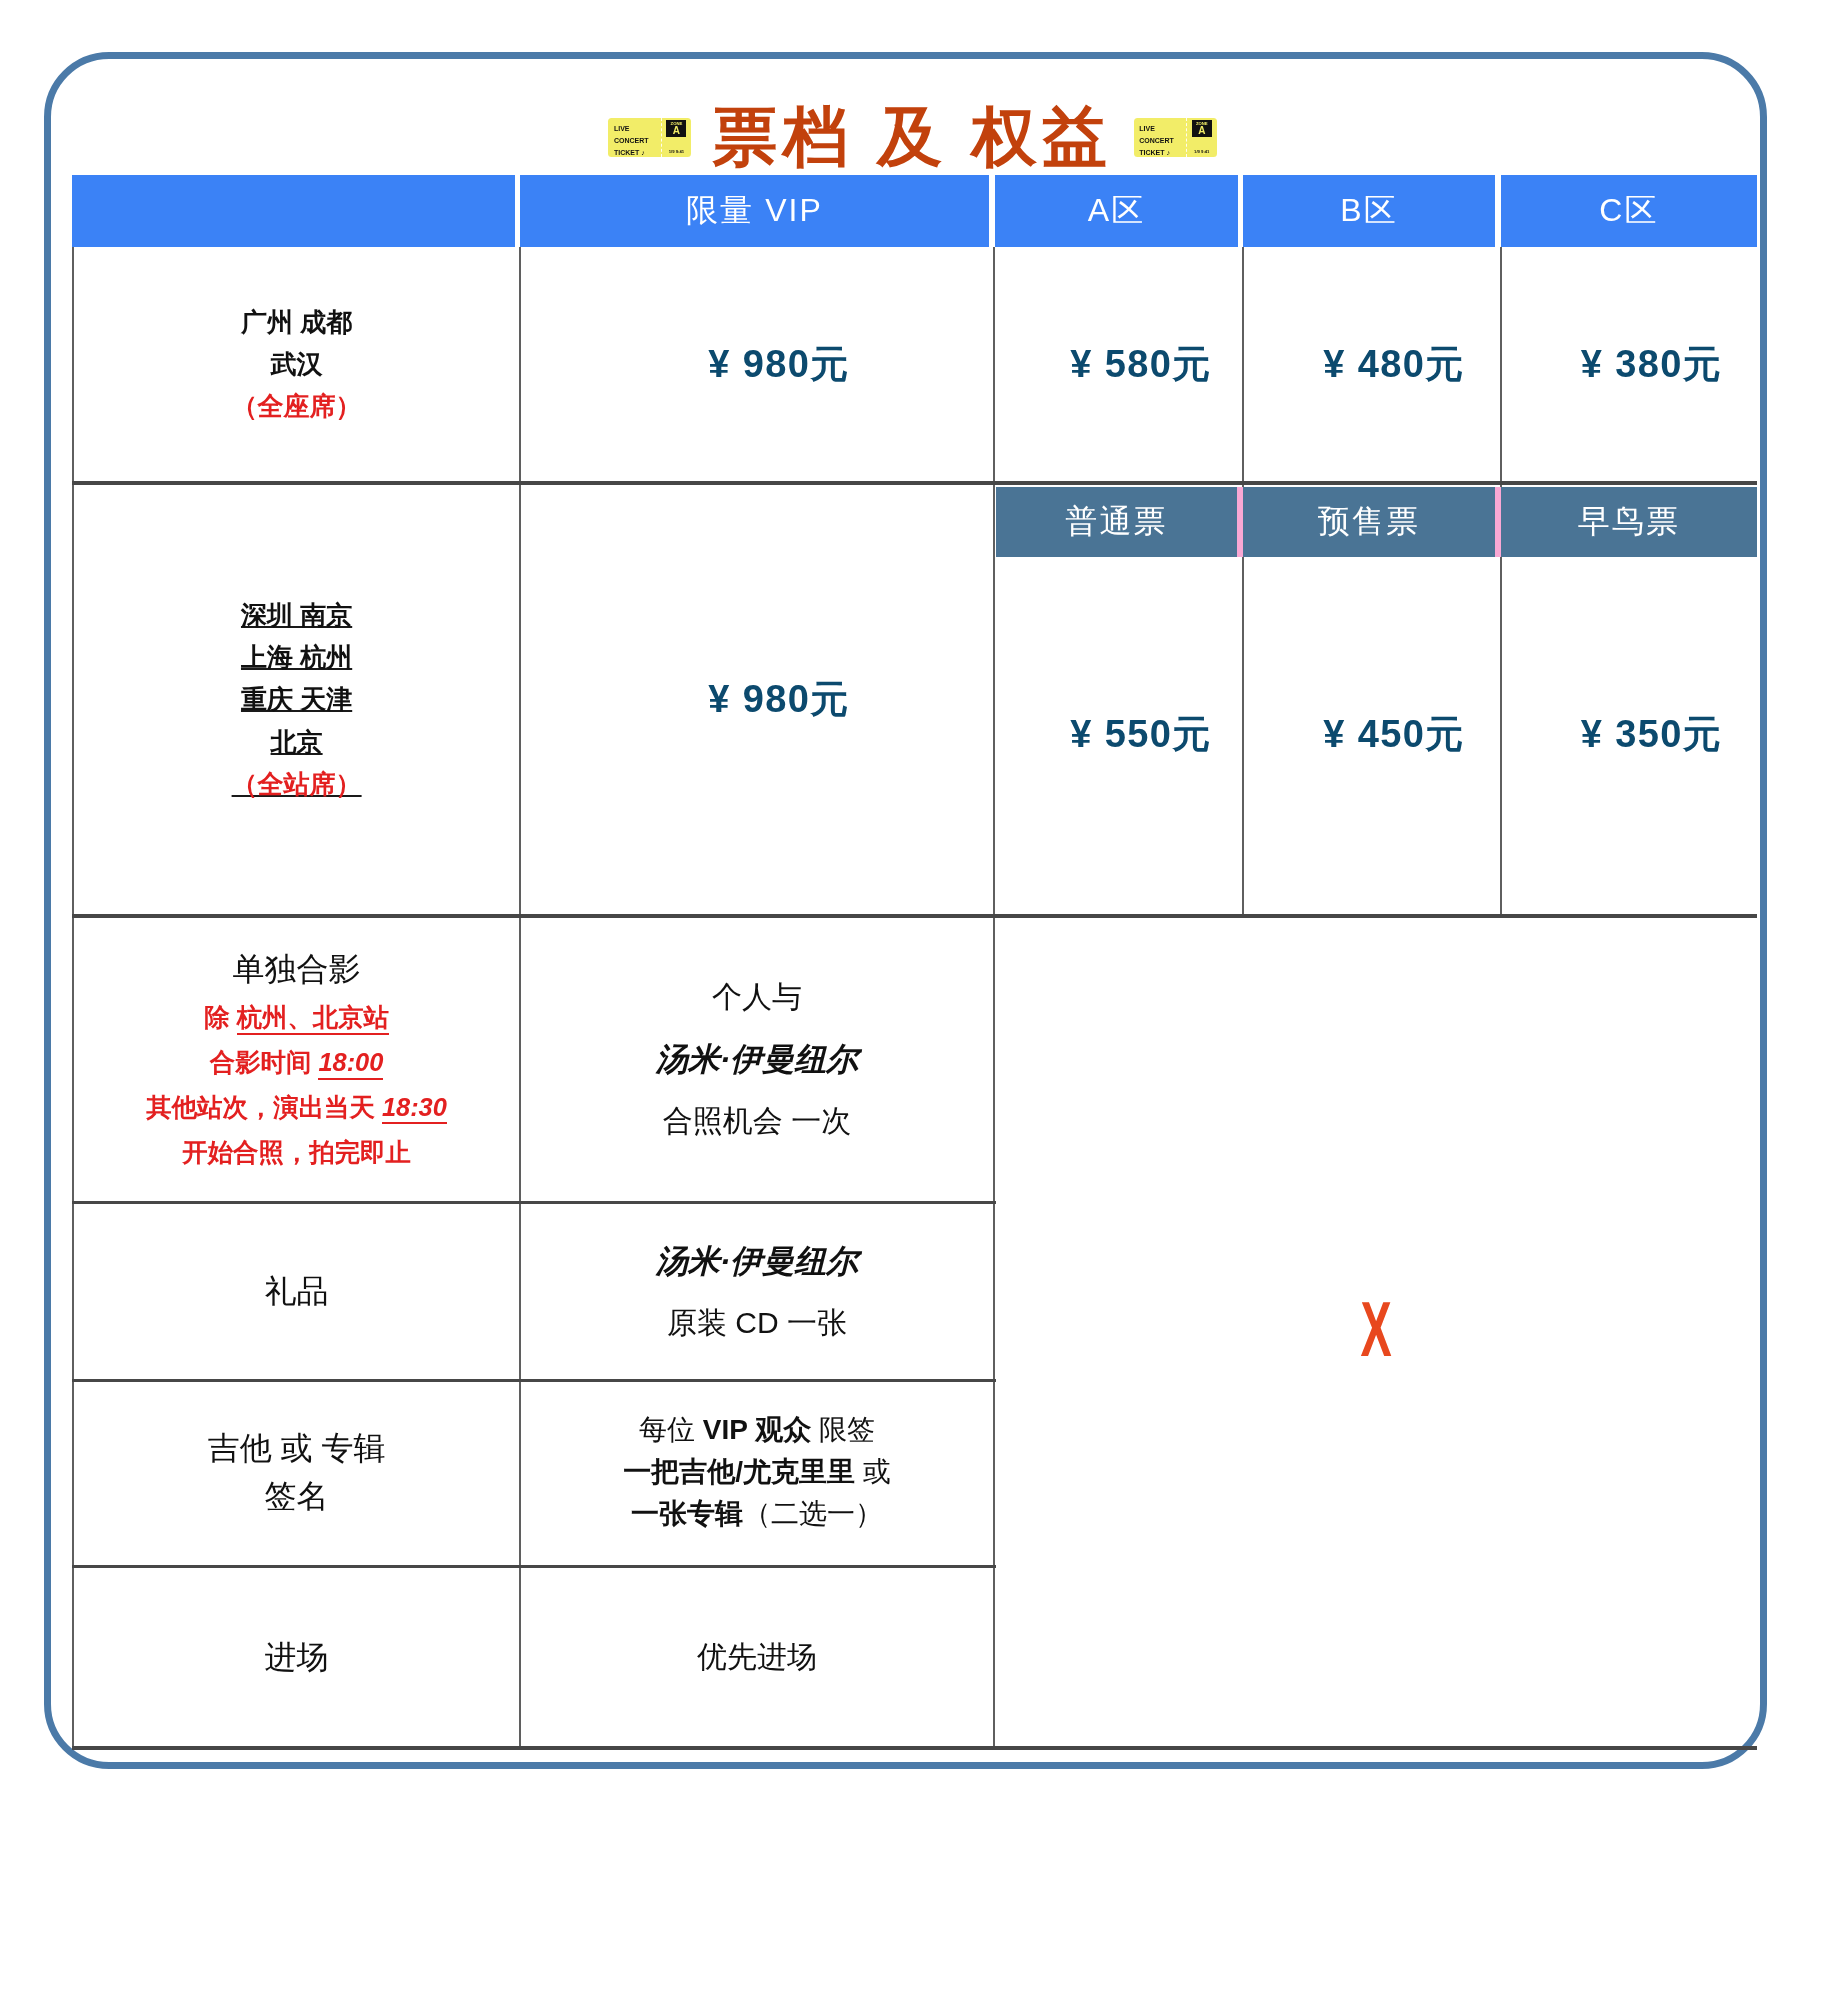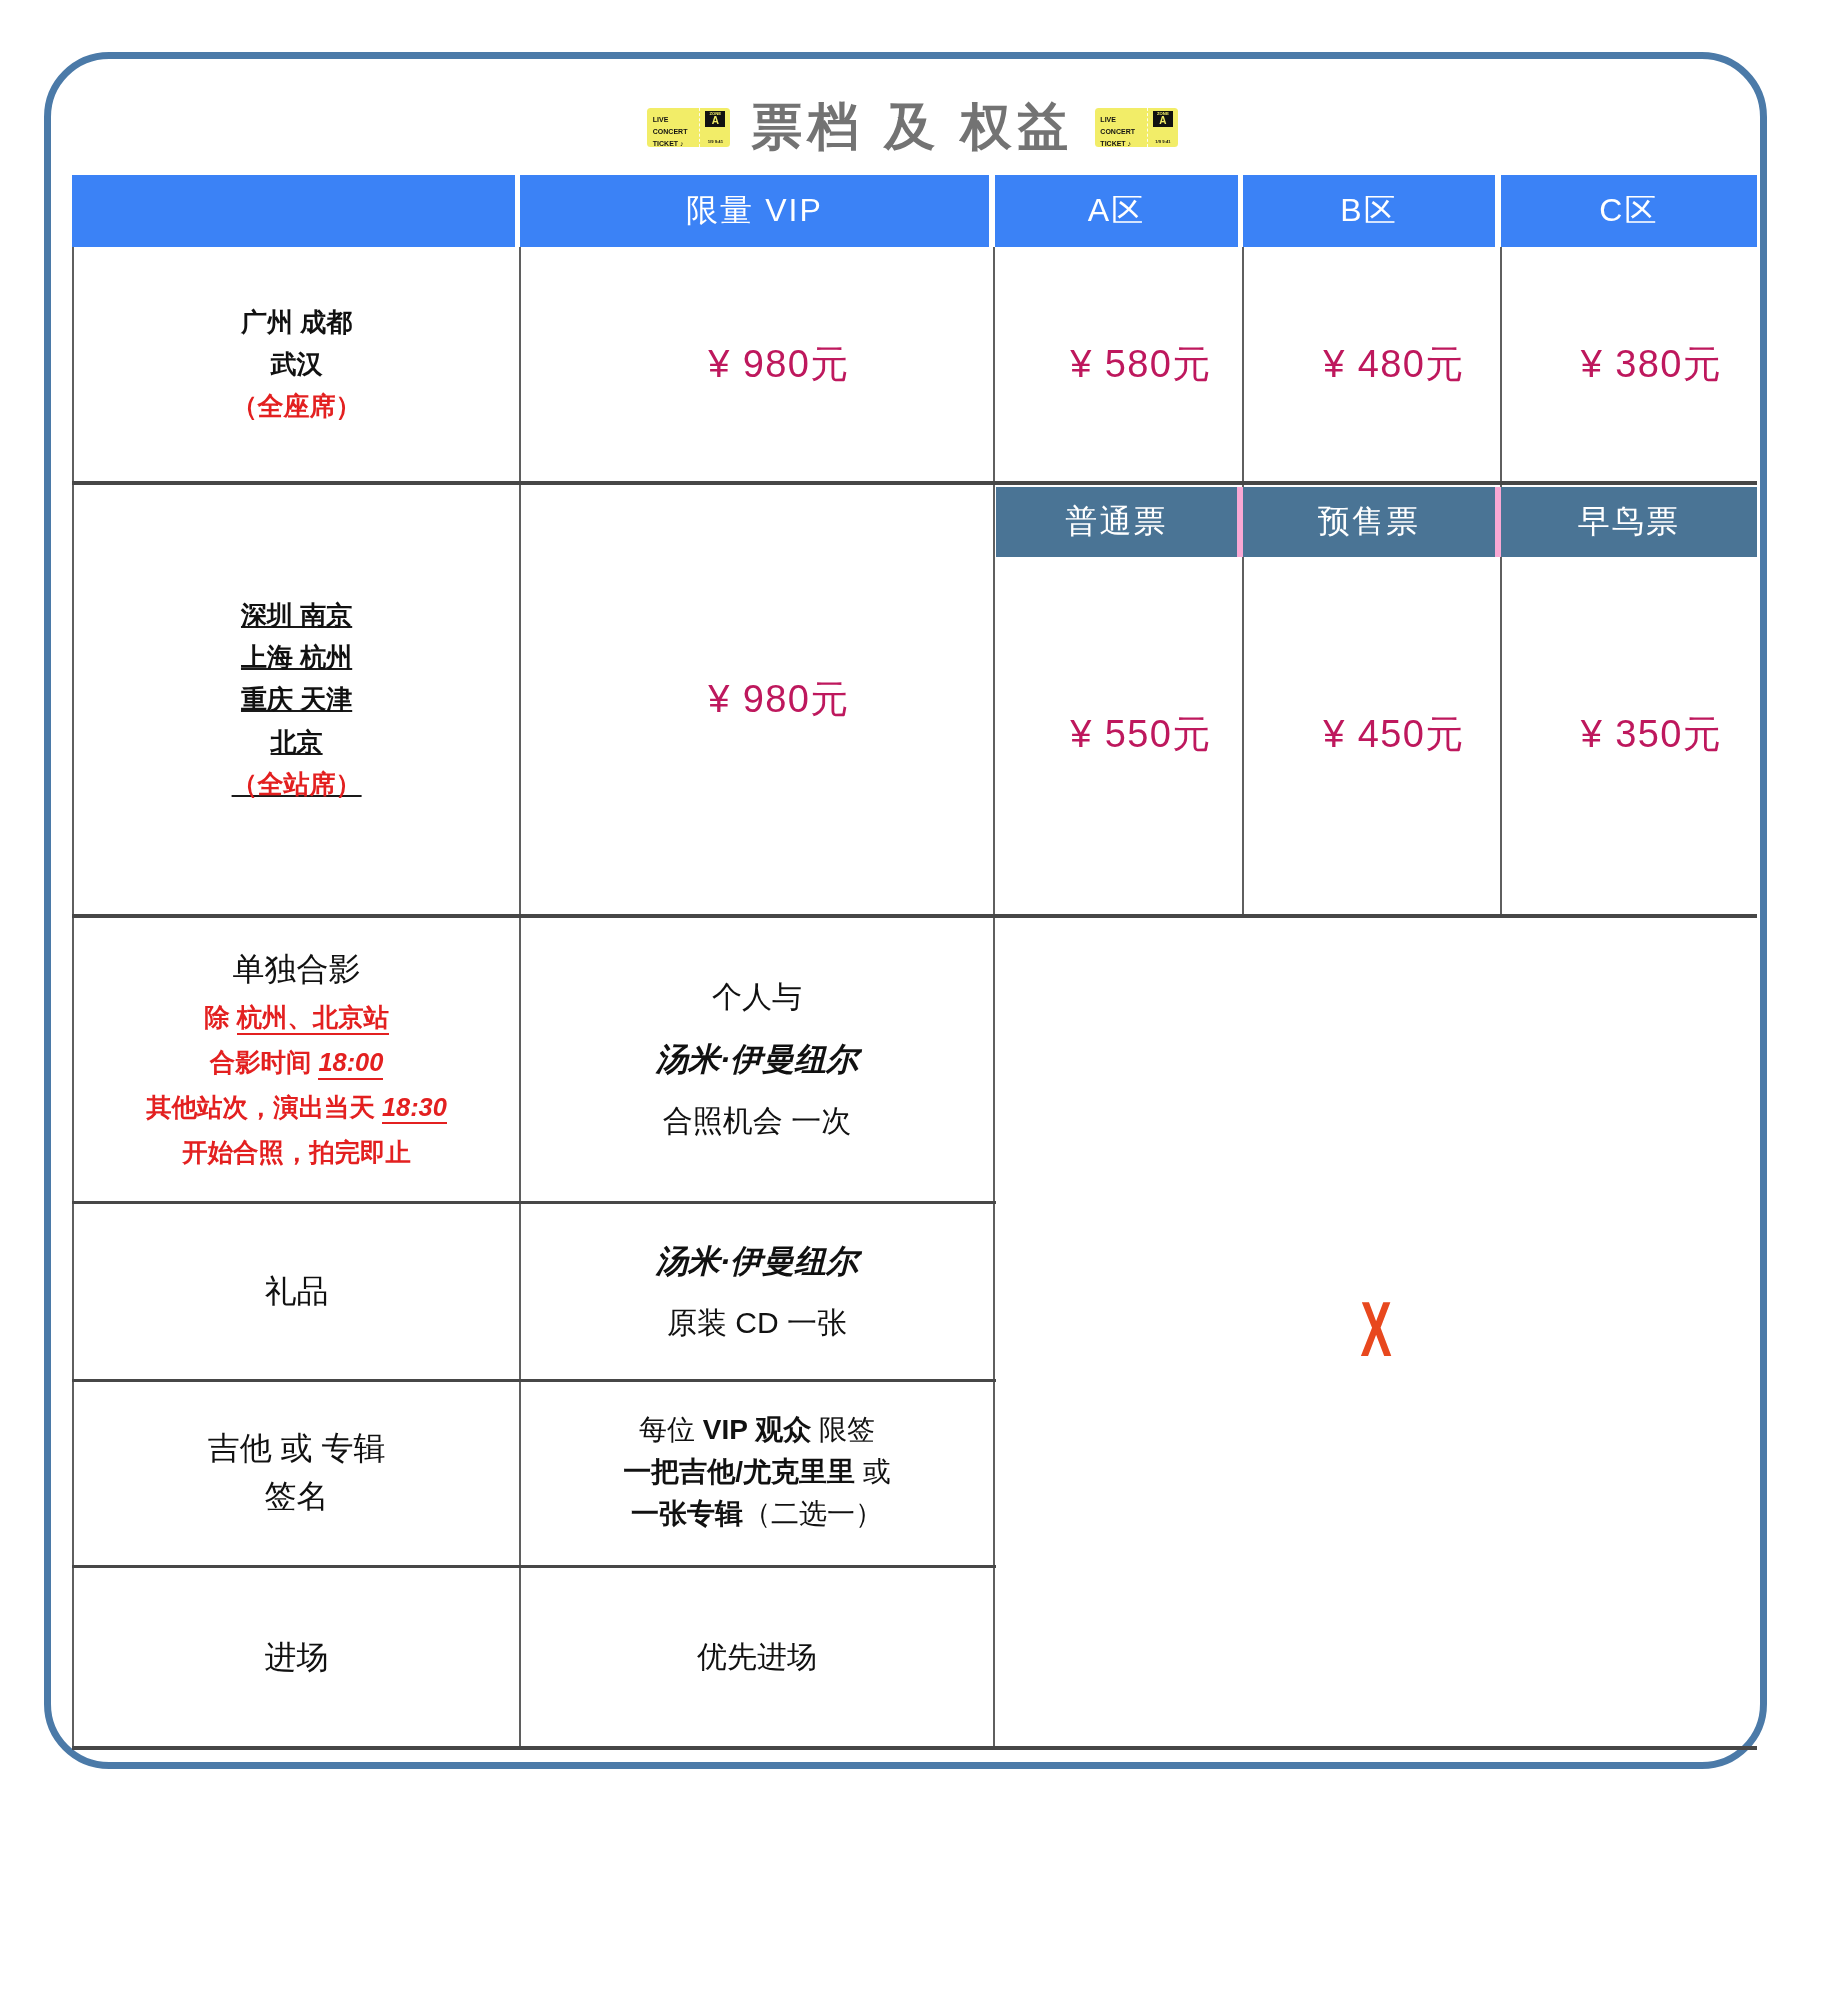--- a/index.html
+++ b/index.html
@@ -6,40 +6,40 @@
   .canvas{position:relative;width:1825px;height:2015px;background:#ffffff;overflow:hidden;
           font-family:"Liberation Sans","DejaVu Sans",sans-serif;color:#1a1a1a;}
 
   
   .frame{position:absolute;left:44px;top:52px;width:1723px;height:1717px;
          border:7.8px solid #4b7aa8;border-radius:65px;box-sizing:border-box;}
 
   
   .title-row{position:absolute;left:0;top:93px;width:100%;display:flex;
              align-items:center;justify-content:center;gap:21px;}
-  .page-title{margin:0;font-size:51px;font-weight:800;letter-spacing:5.6px;color:#737373;}
+  .page-title{margin:0;font-size:65px;font-weight:800;letter-spacing:5.6px;color:#c2410c;}
 
   
   .ticket{width:83px;height:39px;background:#f2ed68;border-radius:3.5px;display:flex;
           overflow:hidden;flex:0 0 auto;}
   .t-main{flex:1;padding:3.5px 2.1px 2.1px 5.6px;display:flex;flex-direction:column;justify-content:space-between;}
   .t-line{font-size:7px;font-weight:700;line-height:1.08;color:#111;white-space:nowrap;}
   .t-stub{width:27px;border-left:1.4px dashed #fffdf0;display:flex;flex-direction:column;
           align-items:center;justify-content:space-between;padding:2.8px 1.4px;}
   .zone-box{background:#111;width:20px;text-align:center;padding:1.4px 0 0.7px 0;}
   .zone-word{display:block;font-size:4.2px;font-weight:700;color:#f2ed68;line-height:1;}
   .zone-letter{display:block;font-size:10px;font-weight:800;color:#f2ed68;line-height:1;}
   .stub-info{font-size:4.2px;font-weight:700;color:#111;white-space:nowrap;}
 
   
   .table{position:absolute;left:72px;top:175px;width:1685px;height:1574px;}
   .cell{position:absolute;display:flex;flex-direction:column;align-items:center;
         justify-content:center;text-align:center;box-sizing:border-box;}
   .head{background:#3b82f6;color:#ffffff;font-size:32px;font-weight:500;letter-spacing:2.1px;}
-  .price{font-size:38px;font-weight:400;letter-spacing:1.4px;color:#be185d;padding-left:44px;}
+  .price{font-size:38px;font-weight:700;letter-spacing:1.4px;color:#0c4a6e;padding-left:44px;}
   .cities{font-size:26px;font-weight:700;line-height:1.62;color:#111;}
   .red{color:#e32020;}
   .row-label{font-size:32px;font-weight:400;color:#111;line-height:1.5;}
   .photo-note{font-size:25.4px;font-weight:700;color:#e32020;line-height:1.55;margin-top:5.6px;}
   .u{border-bottom:2.1px solid #e32020;padding-bottom:1.4px;}
   .num{font-style:italic;}
   .vip-line{font-size:30px;font-weight:400;line-height:2.0;color:#111;}
   .vip-name{font-size:32px;font-weight:800;font-style:italic;line-height:2.0;color:#111;}
   .sign-line{font-size:28px;line-height:1.5;color:#111;white-space:nowrap;}
   .b{font-weight:800;}

